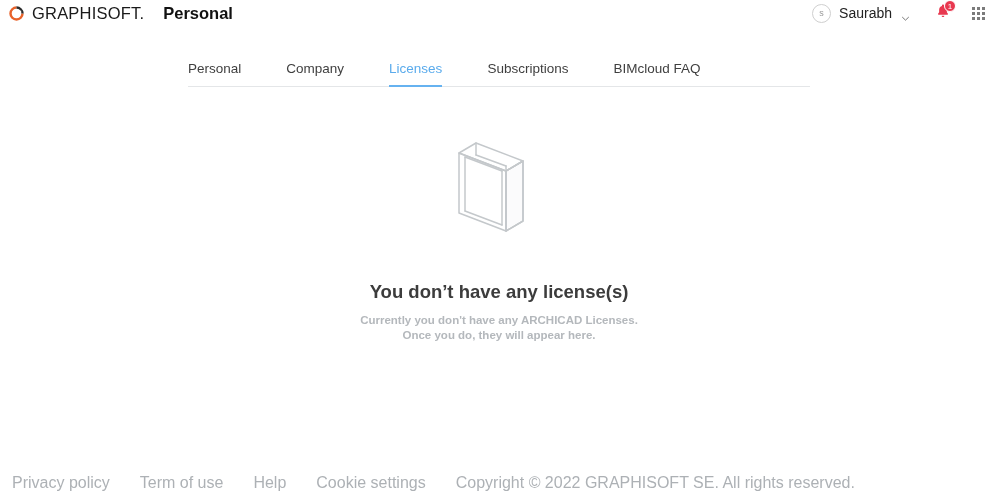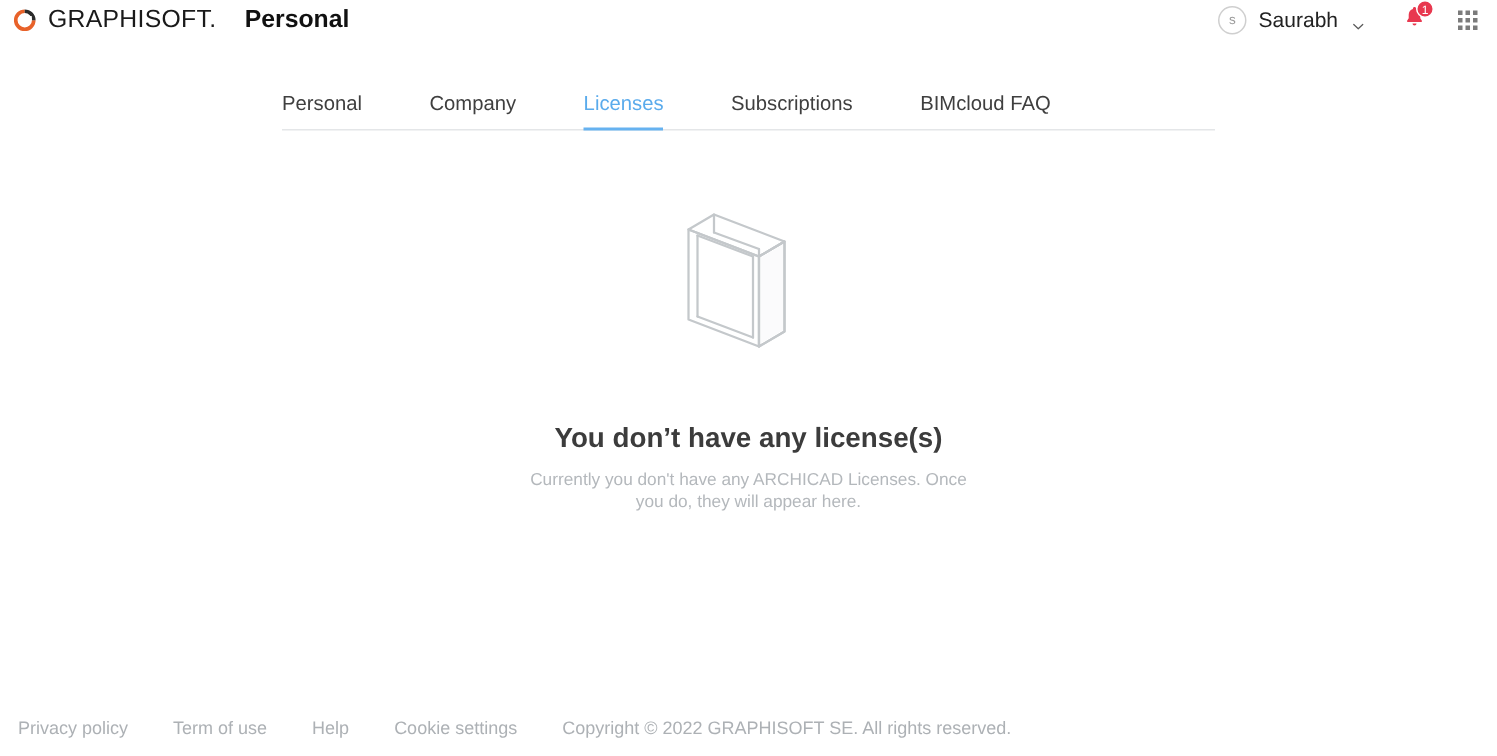--- a/index.html
+++ b/index.html
@@ -183,33 +183,34 @@
     font-weight: 700;
     text-align: center;
   }
   .empty-subtitle {
     margin-top: 10px;
     font-size: 11.5px;
     color: #b4b8bc;
     text-align: center;
     line-height: 15px;
     max-width: 300px;
+    font-weight: bold;
   }
 
   
   .footer {
     position: absolute;
     left: 0;
     right: 0;
     bottom: 12px;
     display: flex;
     align-items: center;
     padding: 0 12px;
     box-sizing: border-box;
-    font-size: 12px;
+    font-size: 16px;
     color: #adb1b5;
     gap: 20px;
   }
   .footer-left {
     display: flex;
     align-items: center;
   }
   .footer-link {
     color: #adb1b5;
     text-decoration: none;

